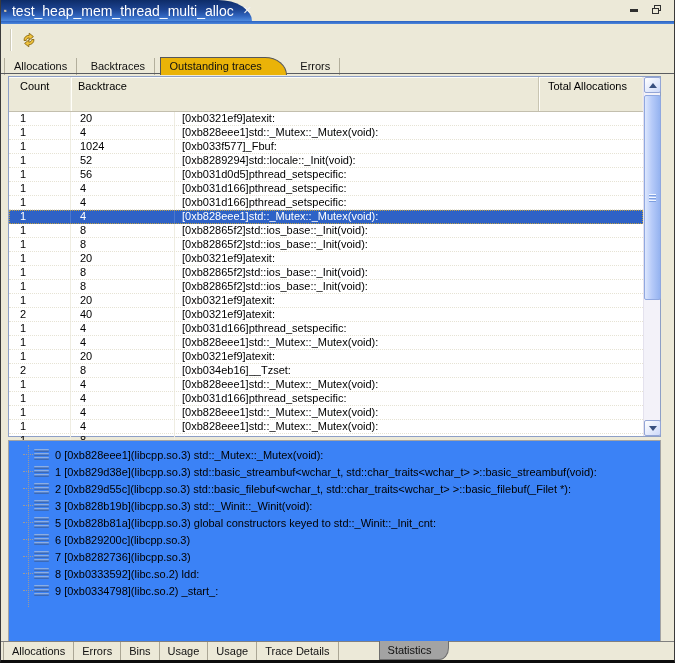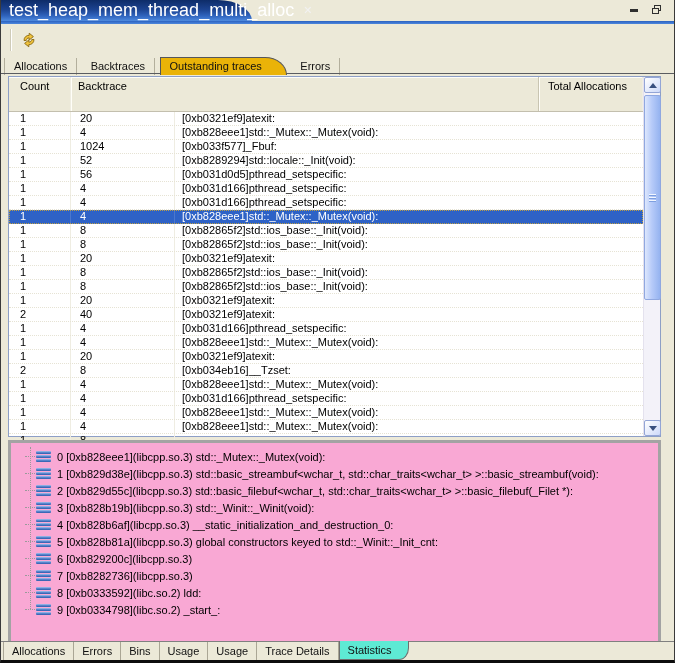--- a/index.html
+++ b/index.html
@@ -7,21 +7,21 @@
   body { font-family:"Liberation Sans","DejaVu Sans",sans-serif; background:#ece9d8; }
   .window { position:relative; width:675px; height:663px; background:#ece9d8;
             border-left:1px solid #3a3a3a; border-right:1px solid #3a3a3a; border-bottom:3px solid #0d0d0d;
             overflow:hidden; }
 
   
   .titlebar { position:absolute; top:0; left:-1px; width:677px; height:21px; background:#ece9d8; }
   .view-tab { position:absolute; top:0; left:0; width:252px; height:21px;
               background:linear-gradient(180deg,#0e2c68 0%, #1c4390 45%, #2f63bd 75%, #4e8ade 100%);
               border-top-right-radius:34px 21px; display:flex; align-items:center; padding-left:4px; }
-  .view-tab-label { color:#fff; font-size:18px; margin-left:5px; white-space:nowrap; }
+  .view-tab-label { color:#fff; font-size:14px; margin-left:5px; white-space:nowrap; }
   .view-tab-close { color:#f2f2f2; font-size:11px; font-weight:bold; margin-left:9px; cursor:default; line-height:1; }
   .blue-line { position:absolute; top:21px; left:-1px; width:677px; height:3px;
                background:linear-gradient(180deg,#2b62c0,#4d87dd); }
   .win-buttons { position:absolute; top:4px; right:14px; display:flex; gap:9px; align-items:center; }
   .win-btn { width:13px; height:11px; display:flex; align-items:center; justify-content:center; }
 
   
   .toolbar { position:absolute; top:24px; left:0; width:675px; height:32px; display:flex; align-items:center; }
   .toolbar-grip { width:0; height:22px; border-left:1px solid #cfcbb8; border-right:1px solid #fff; margin-left:9px; }
   .refresh-button { margin-left:6px; width:22px; height:22px; background:transparent; border:none;
@@ -67,38 +67,38 @@
   .arr-down { width:0; height:0; border-left:4px solid transparent; border-right:4px solid transparent;
               border-top:5px solid #39507f; }
   .sb-thumb { position:absolute; left:0; top:18px; width:17px; height:205px;
               background:linear-gradient(90deg,#dde7fd 0%,#b7cbf9 45%,#95b3f0 100%);
               border:1px solid #90a8e0; border-radius:2px; display:flex; align-items:center; justify-content:center; }
   .sb-grip { width:7px; height:8px;
              background-image:repeating-linear-gradient(to bottom,#f2f7ff 0,#f2f7ff 1px,#7d9fe0 1px,#7d9fe0 2px,rgba(0,0,0,0) 2px,rgba(0,0,0,0) 3px); }
 
   
   .tree-frame { position:absolute; top:440px; left:7px; width:653px; height:212px;
-                border:3px solid #a3a3a3; background:#f9a8d4; overflow:hidden; }
+                border:1px solid #a3a3a3; background:#3b82f6; overflow:hidden; }
   .tree { position:relative; padding-top:5px; }
   .tree::before { content:""; position:absolute; left:19px; top:4px; height:162px; border-left:1px dotted #9a9a9a; }
   .titem { display:flex; align-items:center; height:17px; padding-left:14px; white-space:nowrap; cursor:default; }
   .stub { width:10px; height:0; border-top:1px dotted #9a9a9a; flex:none; }
   .bars { width:15px; height:11px; margin-left:1px; flex:none; display:flex; flex-direction:column; gap:1px; }
   .bars i { display:block; height:3px; border-radius:1px;
             background:linear-gradient(180deg,#a9c5ee 0%,#5c87cf 45%,#2c5cab 100%); }
   .titem-label { font-size:11px; color:#000; margin-left:6px; overflow:hidden; }
 
   
   .bottom-tabs { position:absolute; top:641px; left:-1px; width:677px; height:19px;
                  border-top:1px solid #808080; background:#ece9d8; display:flex; align-items:stretch; padding-left:3px; }
   .btab { position:relative; display:inline-flex; align-items:center; padding:0 8px; font-size:11px; color:#111;
           border-right:1px solid #aaa695; cursor:default; }
   .btab:first-child { border-left:1px solid #aaa695; }
-  .btab.active { background:#5eead4; border:1px solid #6e6e6e; border-top:none;
-                 border-bottom-right-radius:10px 12px; margin-top:-1px; padding-right:16px; z-index:2; }
+  .btab.active { background:#a3a3a3; border:1px solid #6e6e6e; border-top:none;
+                 border-bottom-right-radius:10px 12px; margin-top:-1px; padding-right:16px; z-index:2;margin-left:40px; }
 </style>
 </head>
 <body>
 
 <div class="window">
 
   <div class="titlebar">
     <div class="view-tab">
       <svg width="16" height="16" viewBox="0 0 16 16">
         <rect x="1" y="2" width="11" height="11" fill="#f7f3e6" stroke="#6b6b6b"></rect>
@@ -359,29 +359,20 @@
         <div class="titem">
           <span class="stub"></span>
           <span class="bars">
             <i></i>
             <i></i>
             <i></i>
           </span>
           <span class="titem-label">3 [0xb828b19b](libcpp.so.3) std::_Winit::_Winit(void):</span>
         </div>
 
-        <div class="titem">
-          <span class="stub"></span>
-          <span class="bars">
-            <i></i>
-            <i></i>
-            <i></i>
-          </span>
-          <span class="titem-label">4 [0xb828b6af](libcpp.so.3) __static_initialization_and_destruction_0:</span>
-        </div>
 
         <div class="titem">
           <span class="stub"></span>
           <span class="bars">
             <i></i>
             <i></i>
             <i></i>
           </span>
           <span class="titem-label">5 [0xb828b81a](libcpp.so.3) global constructors keyed to std::_Winit::_Init_cnt:</span>
         </div>

